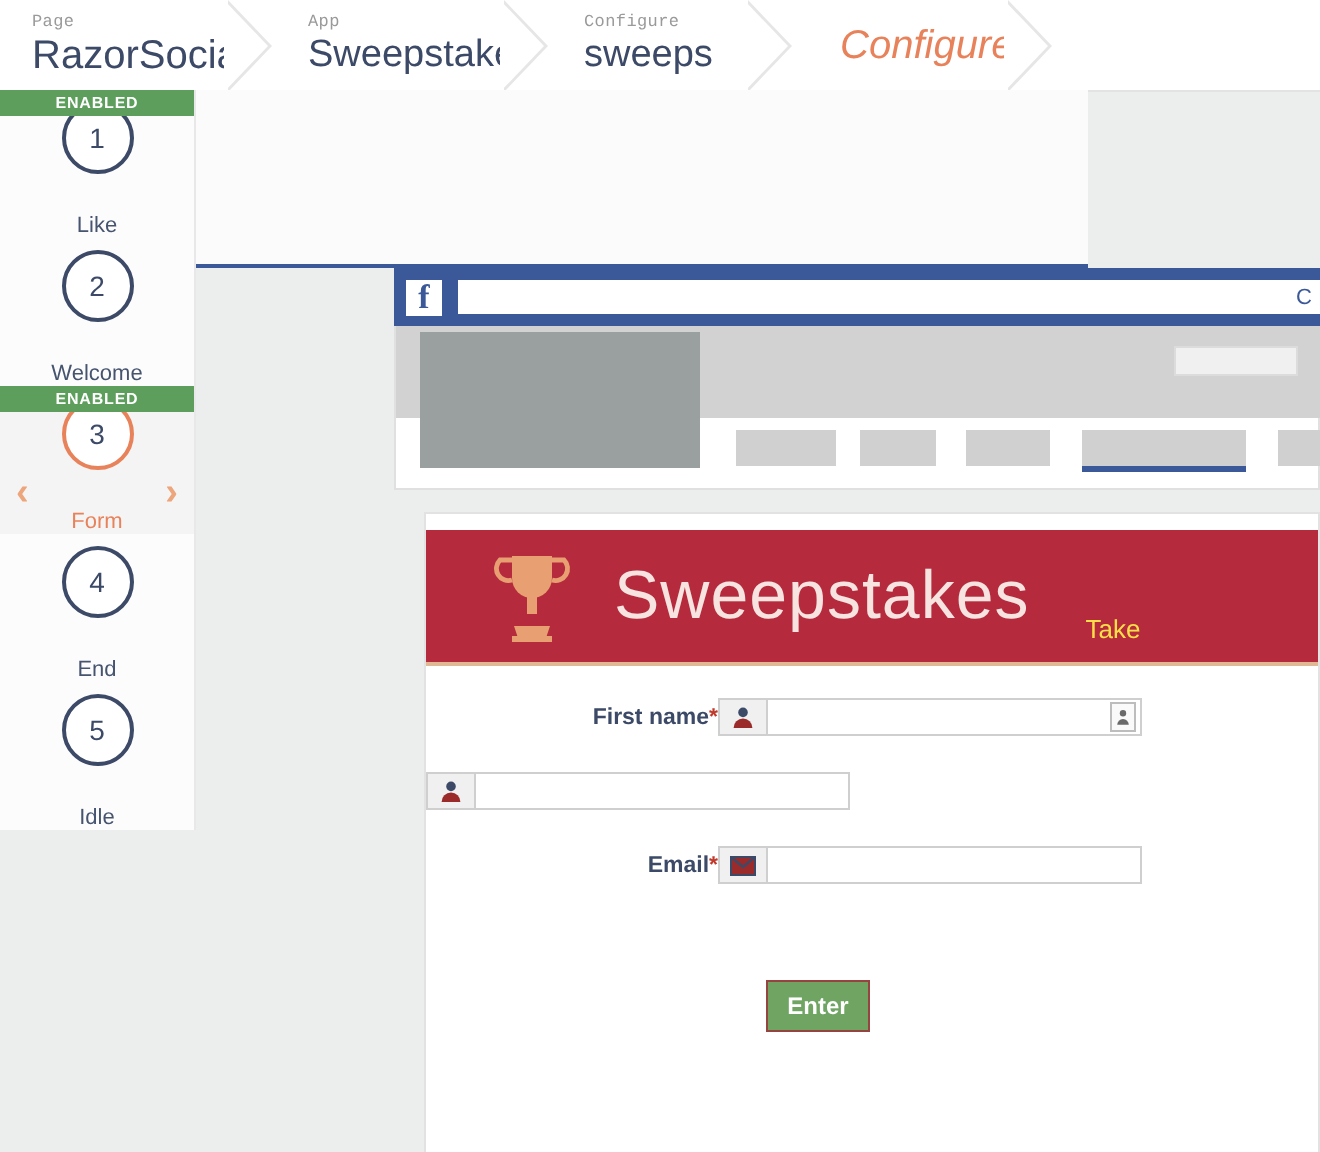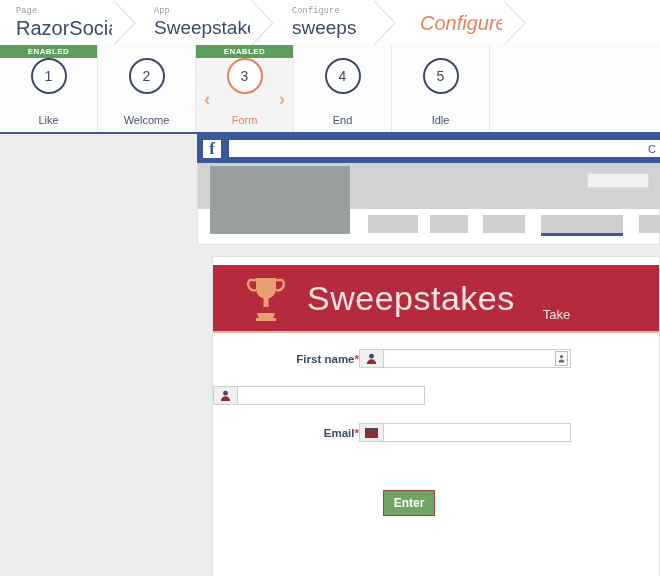--- a/index.html
+++ b/index.html
@@ -61,25 +61,26 @@
     color: #3c4a68;
     line-height: 22px;
     white-space: nowrap;
   }
   .crumb-main.orange { color: #e8825a; font-style: italic; }
   .crumb-main.small { font-size: 19px; }
 
   
   #stepbar {
     position: absolute; left: 0; top: 45px;
-    width: 660px; height: 89px;
+    width: 544px; height: 89px;
     background: #fbfbfb;
     display: flex;
     border-bottom: 2px solid #3b5998;
     box-sizing: border-box;
+    flex-direction: column;
   }
   .step {
     position: relative;
     width: 98px;
     box-sizing: border-box;
     border-right: 1px solid #e8e8e8;
     display: flex;
     flex-direction: column;
     align-items: center;
     justify-content: center;
@@ -224,21 +225,21 @@
   #app-title {
     margin-left: 20px;
     font-size: 34px;
     color: #f7e4e0;
     letter-spacing: .5px;
     white-space: nowrap;
   }
   #app-tagline {
     margin-left: 28px;
     font-size: 13px;
-    color: #e5e5e5;
+    color: #fde047;
     white-space: nowrap;
     overflow: hidden;
     margin-top: 32px;
   }
   #app-form {
     position: absolute; left: 0; top: 92px;
     width: 446px;
   }
   .field-row {
     display: flex;

